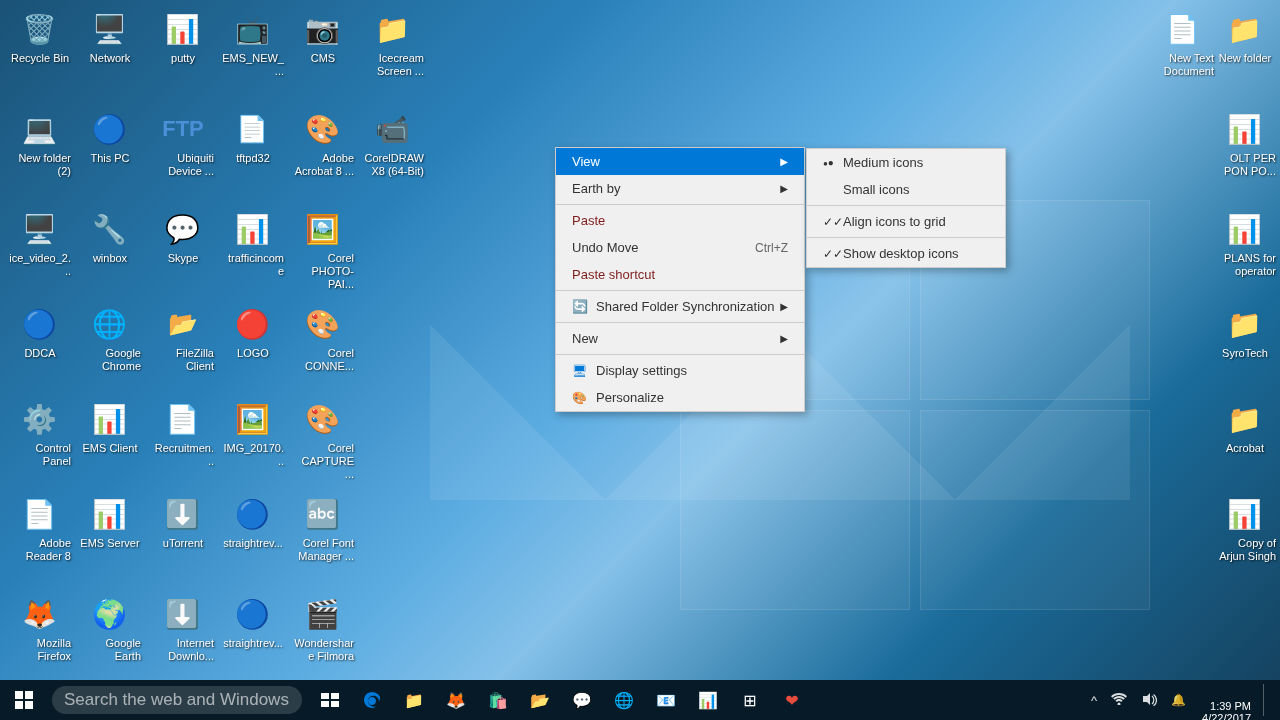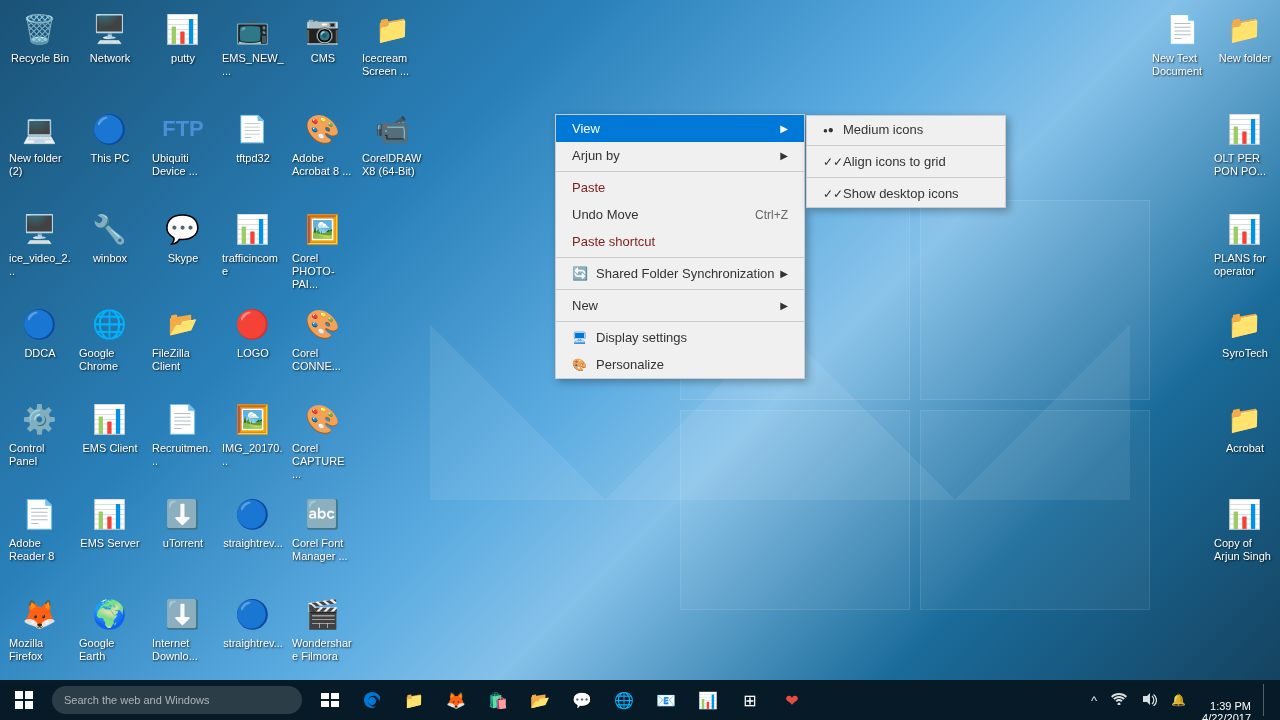--- a/index.html
+++ b/index.html
@@ -62,21 +62,21 @@
       display: flex;
       align-items: center;
       justify-content: center;
       font-size: 28px;
       margin-bottom: 3px;
     }
 
     .icon-label {
       color: white;
       font-size: 11px;
-      text-align: left;
+      text-align: right;
       text-shadow: 1px 1px 2px rgba(0,0,0,0.8);
       line-height: 1.2;
       max-width: 68px;
       word-break: break-word;
     }
 
     
     .context-menu {
       position: absolute;
       top: 130px;
@@ -188,21 +188,21 @@
     }
 
     .search-bar {
       width: 250px;
       height: 28px;
       background: rgba(255,255,255,0.15);
       border: none;
       border-radius: 14px;
       padding: 0 12px;
       color: rgba(255,255,255,0.8);
-      font-size: 11px;
+      font-size: 17px;
       outline: none;
       margin-left: 4px;
     }
 
     .search-bar::placeholder {
       color: rgba(255,255,255,0.6);
     }
 
     .taskbar-icons {
       display: flex;
@@ -455,46 +455,50 @@
       <div class="icon-img">📁</div>
       <div class="icon-label">Acrobat</div>
     </div>
     <div class="icon-item" style="left:1210px; top:490px;">
       <div class="icon-img" style="color:#1e8449;">📊</div>
       <div class="icon-label">Copy of Arjun Singh</div>
     </div>
 
   </div>
 
-  <div class="context-menu" style="top:114px; left:555px;">
+  <div class="context-menu" style="top:147px; left:555px;">
 
     <div class="menu-item" style="background:#0078d7; color:white; position:relative;">
       <span>View</span>
       <span class="arrow">▶</span>
 
       <div class="submenu">
         <div class="submenu-item dot">
           <span class="check" style="color:#333; font-size:10px;">●</span>
           <span>Medium icons</span>
+        </div>
+        <div class="submenu-item">
+          <span class="check"></span>
+          <span>Small icons</span>
         </div>
         <div class="menu-separator"></div>
         <div class="submenu-item checked">
           <span class="check">✓</span>
           <span>Align icons to grid</span>
         </div>
         <div class="menu-separator"></div>
         <div class="submenu-item checked">
           <span class="check">✓</span>
           <span>Show desktop icons</span>
         </div>
       </div>
     </div>
 
     <div class="menu-item">
-      <span>Arjun by</span>
+      <span>Earth by</span>
       <span class="arrow">▶</span>
     </div>
     <div class="menu-separator"></div>
     <div class="menu-item disabled">
       <span>Paste</span>
     </div>
     <div class="menu-item">
       <span>Undo Move</span>
       <span class="shortcut">Ctrl+Z</span>
     </div>

